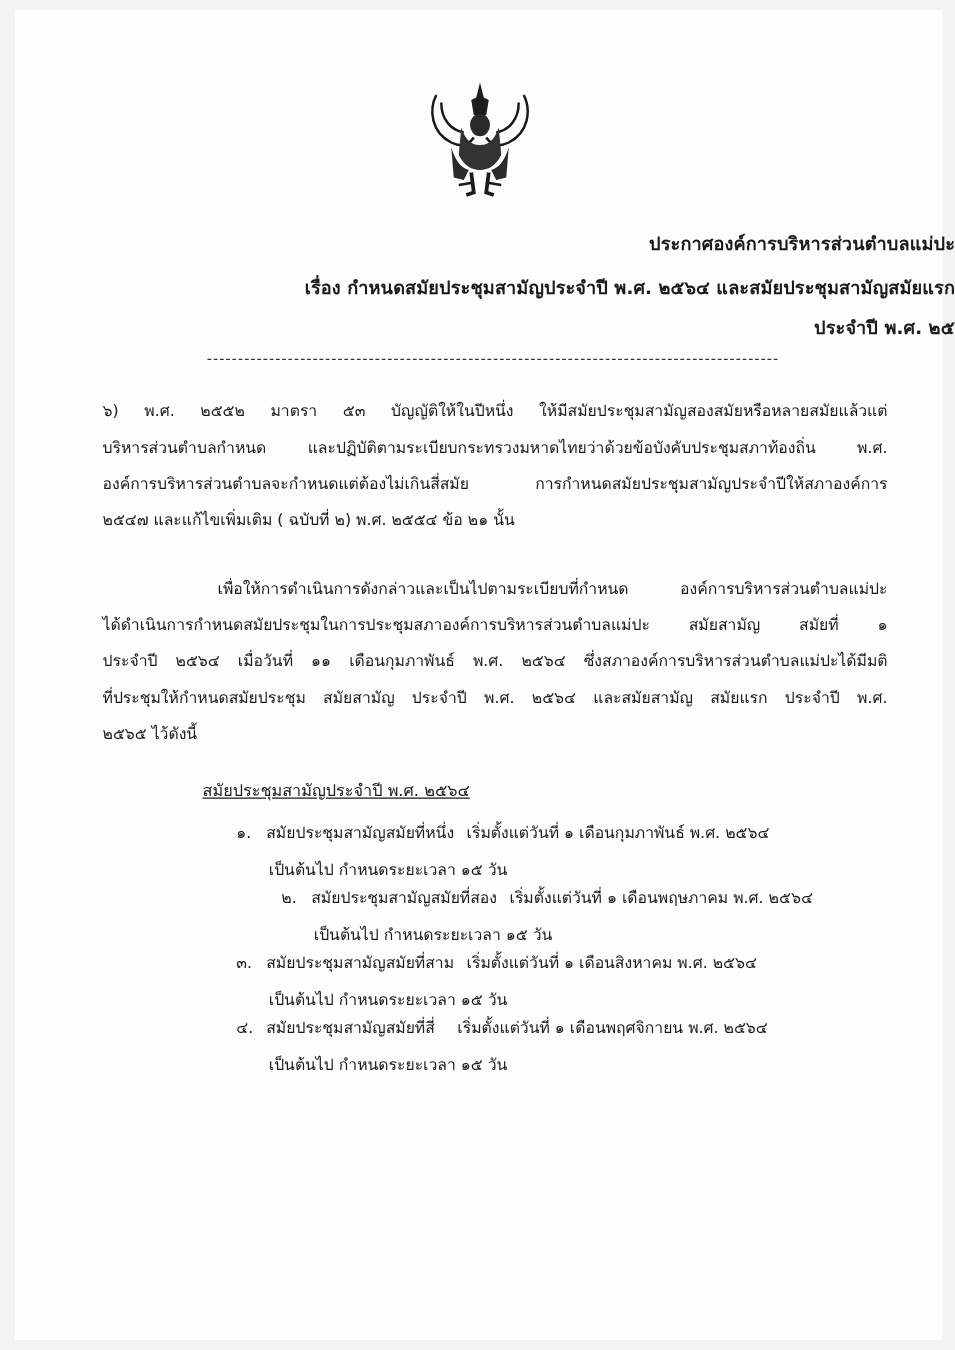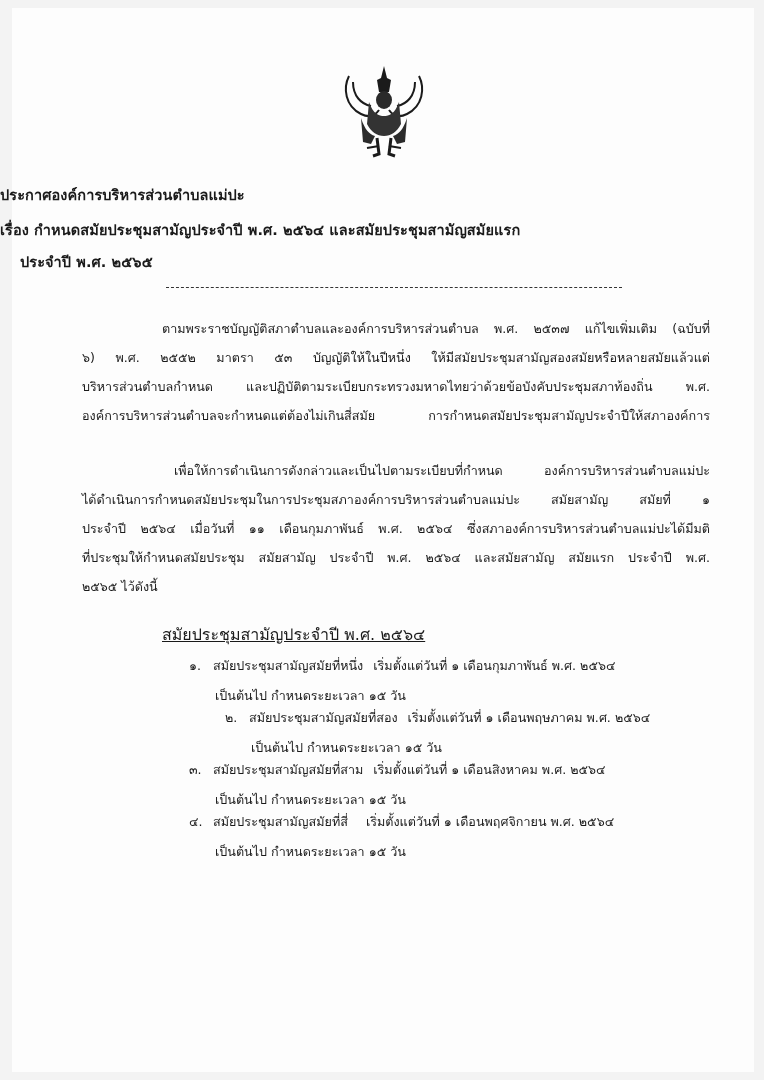--- a/index.html
+++ b/index.html
@@ -6,40 +6,40 @@
   body {
     width: 764px; height: 1080px; background: #f3f3f3; overflow: hidden;
     font-family: "DejaVu Sans", "Liberation Sans", sans-serif; color: #1a1a1a;
   }
   .page {
     position: absolute; left: 12px; top: 8px; width: 742px; height: 1064px;
     background: #fdfdfd;
   }
   .emblem { position: absolute; left: 339px; top: 58px; width: 90px; height: 100px; }
   .title {
-    position: absolute; left: 0; width: 764px; text-align: left;
+    position: absolute; left: 0; width: 764px; text-align: right;
     font-weight: bold; font-size: 14.5px; letter-spacing: 0.1px;
   }
   .t1 { top: 183px; }
   .t2 { top: 218px; }
   .t3 { top: 250px; padding-left: 20px; }
   .rule {
     position: absolute; left: 166px; top: 287px; width: 456px; height: 0;
     border-top: 1.3px dashed #333;
   }
   .para {
     position: absolute; left: 82px; width: 628px; font-size: 12.6px;
     line-height: 29px; text-align: justify;
   }
   .para .ln { display: block; white-space: nowrap; text-align-last: justify; }
   .para .ln.last { text-align-last: left; }
   .p1 { top: 314px; }
   .p2 { top: 456px; }
   .subhead {
-    position: absolute; left: 162px; top: 622px; font-size: 16px;
+    position: absolute; left: 162px; top: 622px; font-size: 13px;
     text-decoration: underline;
   }
   .item { position: absolute; left: 189px; font-size: 12.6px; line-height: 30px; white-space: nowrap; }
   .item .row1 { display: block; }
   .item .row2 { display: block; padding-left: 26px; }
   .num { display: inline-block; width: 24px; }
   .i1 { top: 651px; }
   .i2 { top: 703px; margin-left: 36px; }
   .i3 { top: 755px; }
   .i4 { top: 807px; }
@@ -65,24 +65,24 @@
   <path d="M38 80 L40 96 L34 98 M52 80 L50 96 L56 98" stroke="#1b1b1b" stroke-width="3" fill="none"></path>
   <path d="M28 90 L40 88 M62 90 L50 88" stroke="#1b1b1b" stroke-width="2" fill="none"></path>
 </svg>
 
 <div class="title t1">ประกาศองค์การบริหารส่วนตำบลแม่ปะ</div>
 <div class="title t2">เรื่อง กำหนดสมัยประชุมสามัญประจำปี  พ.ศ.  ๒๕๖๔ และสมัยประชุมสามัญสมัยแรก</div>
 <div class="title t3">ประจำปี  พ.ศ.  ๒๕๖๕</div>
 <div class="rule"></div>
 
 <div class="para p1">
-  <span class="ln" style="padding-left:80px">ตามพระราชบัญญัติสภาตำบลและองค์การบริหารส่วนตำบล พ.ศ. ๒๕๓๗ แก้ไขเพิ่มเติม (ฉบับที่</span>
   <span class="ln">๖) พ.ศ. ๒๕๕๒ มาตรา ๕๓  บัญญัติให้ในปีหนึ่ง  ให้มีสมัยประชุมสามัญสองสมัยหรือหลายสมัยแล้วแต่</span>
   <span class="ln">บริหารส่วนตำบลกำหนด   และปฏิบัติตามระเบียบกระทรวงมหาดไทยว่าด้วยข้อบังคับประชุมสภาท้องถิ่น พ.ศ.</span>
   <span class="ln">องค์การบริหารส่วนตำบลจะกำหนดแต่ต้องไม่เกินสี่สมัย   การกำหนดสมัยประชุมสามัญประจำปีให้สภาองค์การ</span>
+  <span class="ln last">๒๕๔๗ และแก้ไขเพิ่มเติม ( ฉบับที่  ๒) พ.ศ. ๒๕๕๔  ข้อ  ๒๑  นั้น</span>
 </div>
 
 <div class="para p2">
   <span class="ln" style="padding-left:92px">เพื่อให้การดำเนินการดังกล่าวและเป็นไปตามระเบียบที่กำหนด   องค์การบริหารส่วนตำบลแม่ปะ</span>
   <span class="ln">ได้ดำเนินการกำหนดสมัยประชุมในการประชุมสภาองค์การบริหารส่วนตำบลแม่ปะ  สมัยสามัญ  สมัยที่ ๑</span>
   <span class="ln">ประจำปี  ๒๕๖๔  เมื่อวันที่  ๑๑  เดือนกุมภาพันธ์  พ.ศ. ๒๕๖๔   ซึ่งสภาองค์การบริหารส่วนตำบลแม่ปะได้มีมติ</span>
   <span class="ln">ที่ประชุมให้กำหนดสมัยประชุม  สมัยสามัญ   ประจำปี  พ.ศ. ๒๕๖๔  และสมัยสามัญ  สมัยแรก  ประจำปี  พ.ศ.</span>
   <span class="ln last">๒๕๖๕   ไว้ดังนี้</span>
 </div>
 

